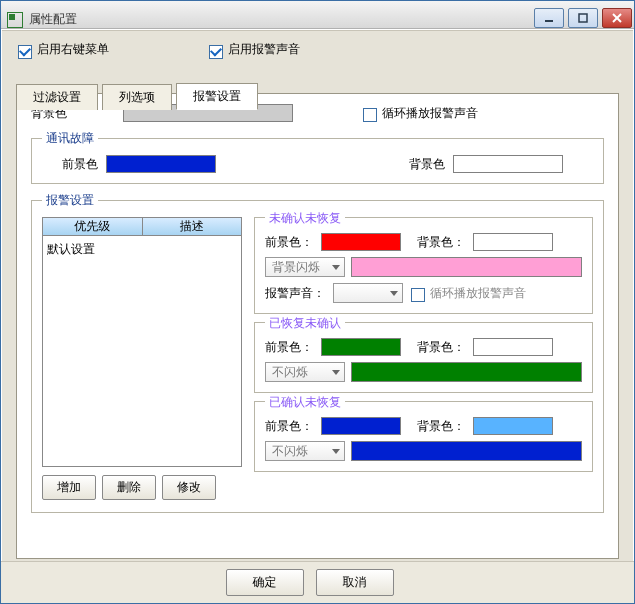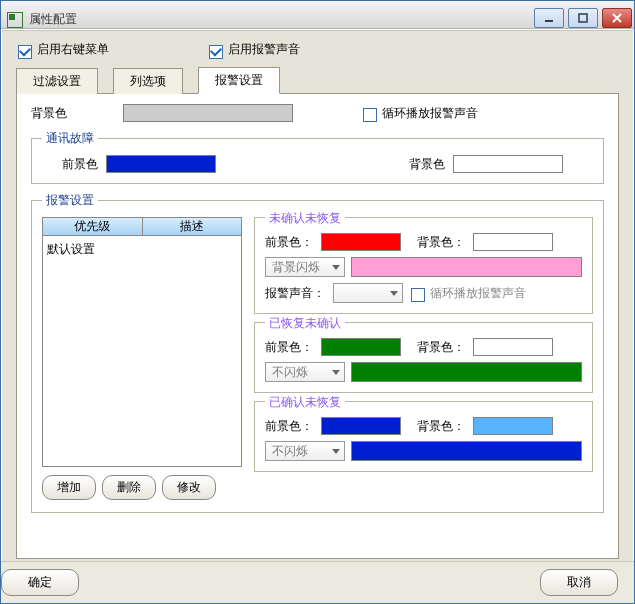--- a/index.html
+++ b/index.html
@@ -53,22 +53,22 @@
   }
   .chk.checked::after{
     content:""; width:8px;height:5px;border-left:2px solid #1565c0;border-bottom:2px solid #1565c0;
     transform:rotate(-45deg); margin-top:-3px;
   }
   .tabs {
     margin:8px 0 0 14px; display:flex; align-items:flex-end;
   }
   .tab {
     padding:4px 16px 4px 16px; border:1px solid #9a9686;
-    border-bottom:none; margin-right:15px;
-    background:#f2efe4; position:relative; top:1px; cursor:default;
+    border-bottom:none; margin-right:4px;
+    background:#f2efe4; position:relative; top:17px; cursor:default;
   }
   .tab.active { background:#fff; border-bottom:1px solid #fff; font-weight:normal;}
   .panel {
     margin:0 14px 0 14px; background:#fff; border:1px solid #9a9686;
     padding:10px 14px 14px 14px; height:466px;
   }
   .row { display:flex; align-items:center; }
   .label { margin-right:8px;}
   .swatch {
     display:inline-block;
@@ -90,40 +90,40 @@
     border-right:1px solid #888; border-bottom:1px solid #888;
   }
   .th:last-child{border-right:none;}
   .trow { display:flex; }
   .td { flex:1; padding:5px 4px; border-right:1px solid #ddd;}
   .td:last-child{border-right:none;}
   .btns { display:flex; gap:6px; margin-top:8px;}
   .btn {
     padding:3px 14px; border:1px solid #888;
     background:linear-gradient(#fff,#e8e5da);
-    border-radius:10px; cursor:default;
+    border-radius:2px; cursor:default;
   }
   .right-col { flex:1;}
   .inner-fs { border:1px solid #b8b5a6; padding:8px 10px 10px 10px; margin-bottom:8px;}
   .inner-fs .legend { color:#8b5cf6; position:relative; top:-16px; background:#fff; display:inline-block;padding:0 4px;}
   .inner-fs .body { margin-top:-10px;}
   .sel {
     display:inline-flex; align-items:center; height:20px;
     border:1px solid #999; background:linear-gradient(#fff,#eee);
     padding:0 4px 0 6px; min-width:80px; color:#777; justify-content:space-between;
   }
   .sel .arrow{
     width:0;height:0;border-left:4px solid transparent;border-right:4px solid transparent;
     border-top:5px solid #666;margin-left:6px;
   }
   .long-swatch { flex:1; height:20px; border:1px solid #808080;}
   .bottom-bar {
     position:absolute; left:0; right:0; bottom:0; height:42px;
     background:#ece9de; border-top:1px solid #c8c4b7;
-    display:flex; align-items:center; justify-content:space-between; padding-right:16px; gap:12px;
+    display:flex; align-items:center; justify-content:center; padding-right:16px; gap:12px;
   }
   .bottom-bar .btn { padding:4px 26px;}
 </style>
 </head>
 <body>
 
 <div class="titlebar">
   <span class="app-icon"></span>
   <span class="title">属性配置</span>
   <div class="win-buttons">

